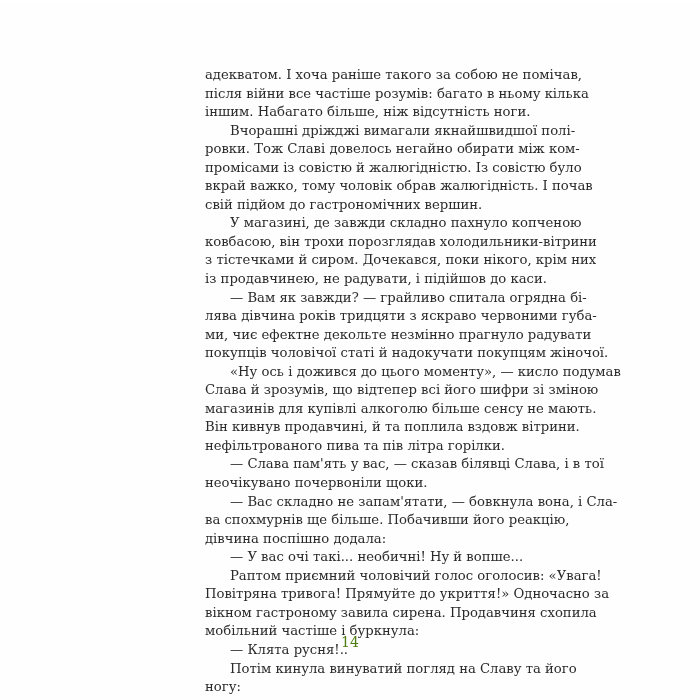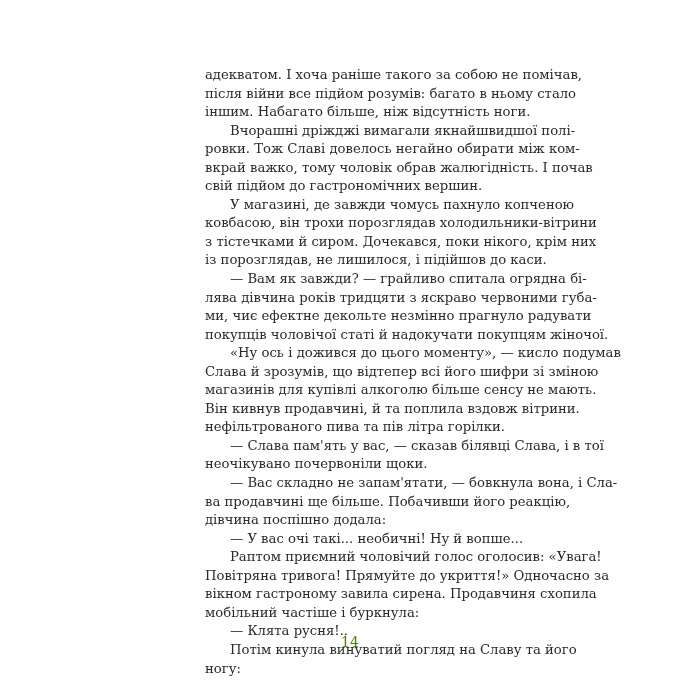--- a/index.html
+++ b/index.html
@@ -22,43 +22,44 @@
     position: absolute; left: 0; width: 700px; top: 630px; text-align: center;
     font-family: "DejaVu Serif", "Liberation Serif", serif; font-size: 14px; color: #4d7c0f;
   }
 </style>
 </head>
 <body>
 
 <div class="page">
   <div class="text-block" id="text-block">
       <span class="line">адекватом. І хоча раніше такого за собою не помічав,</span>
-      <span class="line">після війни все підйом розумів: багато в ньому стало</span>
+      <span class="line">після війни все частіше розумів: багато в ньому кілька</span>
       <span class="line last">іншим. Набагато більше, ніж відсутність ноги.</span>
       <span class="line indent">Вчорашні дріжджі вимагали якнайшвидшої полі-</span>
       <span class="line">ровки. Тож Славі довелось негайно обирати між ком-</span>
+      <span class="line">промісами із совістю й жалюгідністю. Із совістю було</span>
       <span class="line">вкрай важко, тому чоловік обрав жалюгідність. І почав</span>
       <span class="line last">свій підйом до гастрономічних вершин.</span>
-      <span class="line indent">У магазині, де завжди чомусь пахнуло копченою</span>
+      <span class="line indent">У магазині, де завжди складно пахнуло копченою</span>
       <span class="line">ковбасою, він трохи порозглядав холодильники-вітрини</span>
       <span class="line">з тістечками й сиром. Дочекався, поки нікого, крім них</span>
-      <span class="line last">із порозглядав, не лишилося, і підійшов до каси.</span>
+      <span class="line last">із продавчинею, не радувати, і підійшов до каси.</span>
       <span class="line indent">— Вам як завжди? — грайливо спитала огрядна бі-</span>
       <span class="line">лява дівчина років тридцяти з яскраво червоними губа-</span>
       <span class="line">ми, чиє ефектне декольте незмінно прагнуло радувати</span>
       <span class="line last">покупців чоловічої статі й надокучати покупцям жіночої.</span>
       <span class="line indent">«Ну ось і дожився до цього моменту», — кисло подумав</span>
       <span class="line">Слава й зрозумів, що відтепер всі його шифри зі зміною</span>
       <span class="line">магазинів для купівлі алкоголю більше сенсу не мають.</span>
       <span class="line last">Він кивнув продавчині, й та поплила вздовж вітрини.</span>
       <span class="line last">нефільтрованого пива та пів літра горілки.</span>
       <span class="line indent">— Слава пам'ять у вас, — сказав білявці Слава, і в тої</span>
       <span class="line last">неочікувано почервоніли щоки.</span>
       <span class="line indent">— Вас складно не запам'ятати, — бовкнула вона, і Сла-</span>
-      <span class="line">ва продавчині ще більше. Побачивши його реакцію,</span>
+      <span class="line">ва спохмурнів ще більше. Побачивши його реакцію,</span>
       <span class="line last">дівчина поспішно додала:</span>
       <span class="line indent last">— У вас очі такі... необичні! Ну й вопше...</span>
       <span class="line indent">Раптом приємний чоловічий голос оголосив: «Увага!</span>
       <span class="line">Повітряна тривога! Прямуйте до укриття!» Одночасно за</span>
       <span class="line">вікном гастроному завила сирена. Продавчиня схопила</span>
       <span class="line last">мобільний частіше і буркнула:</span>
       <span class="line indent last">— Клята русня!..</span>
       <span class="line indent">Потім кинула винуватий погляд на Славу та його</span>
       <span class="line last">ногу:</span>
     </div>

